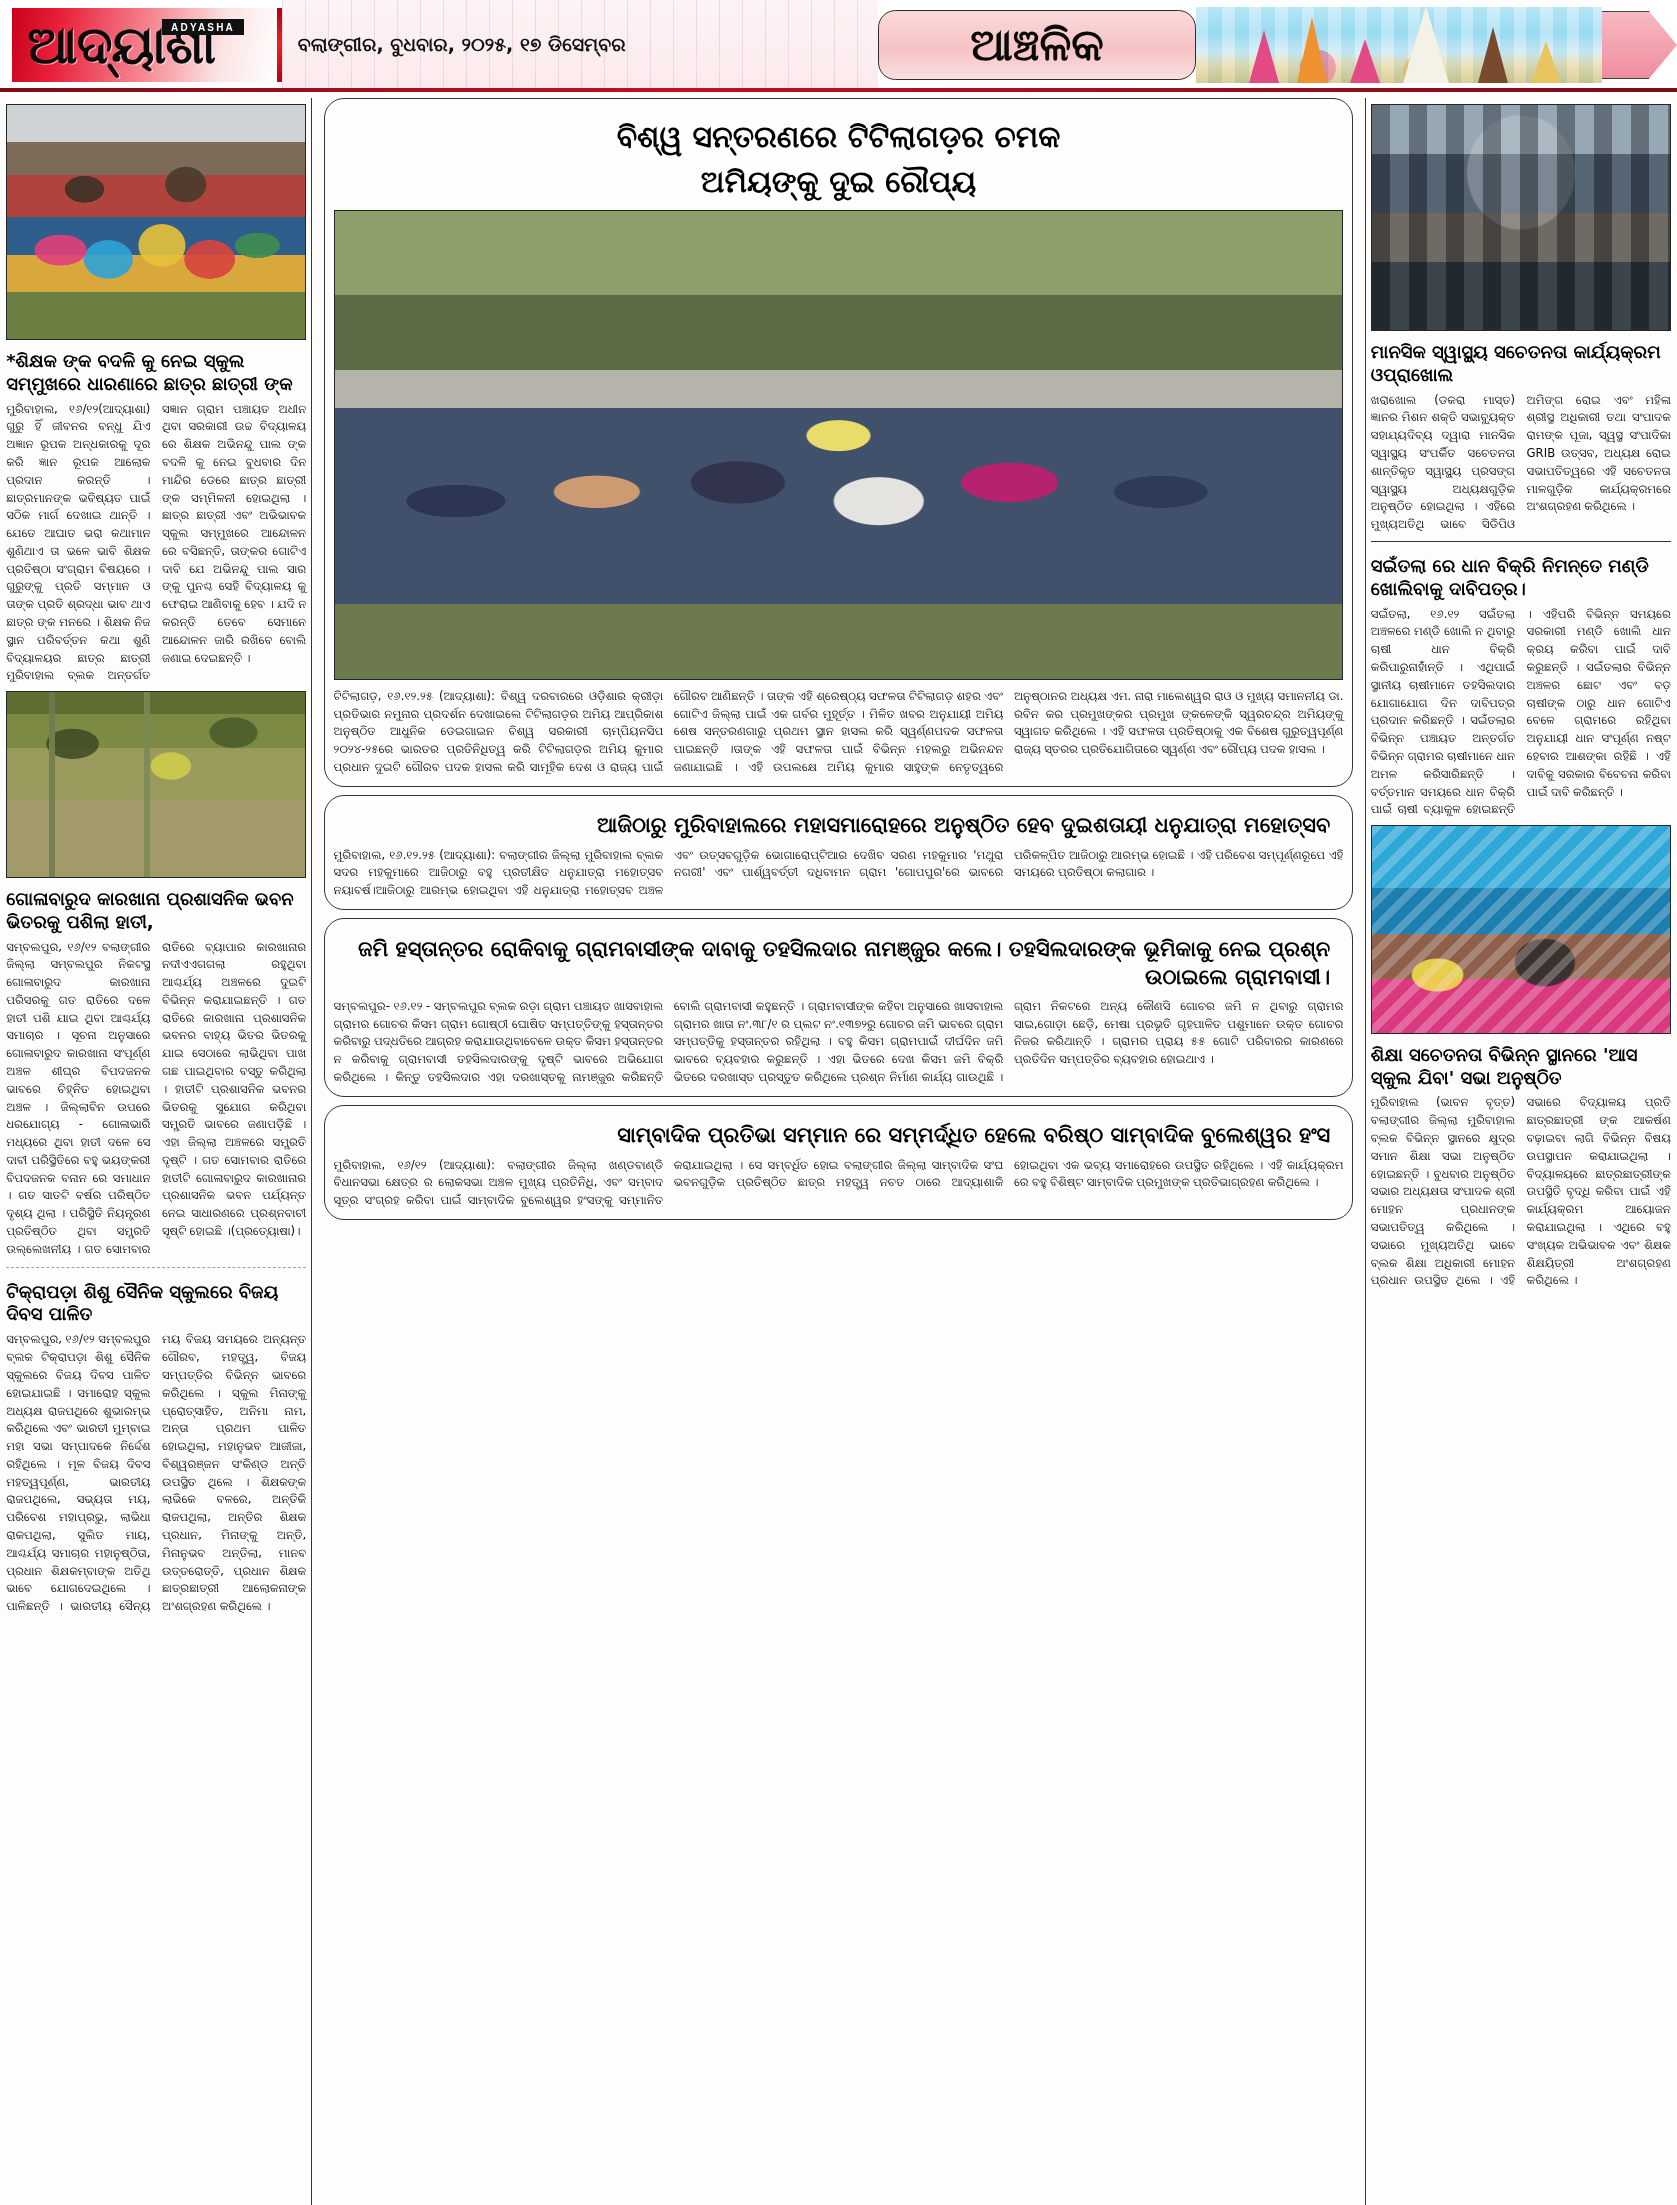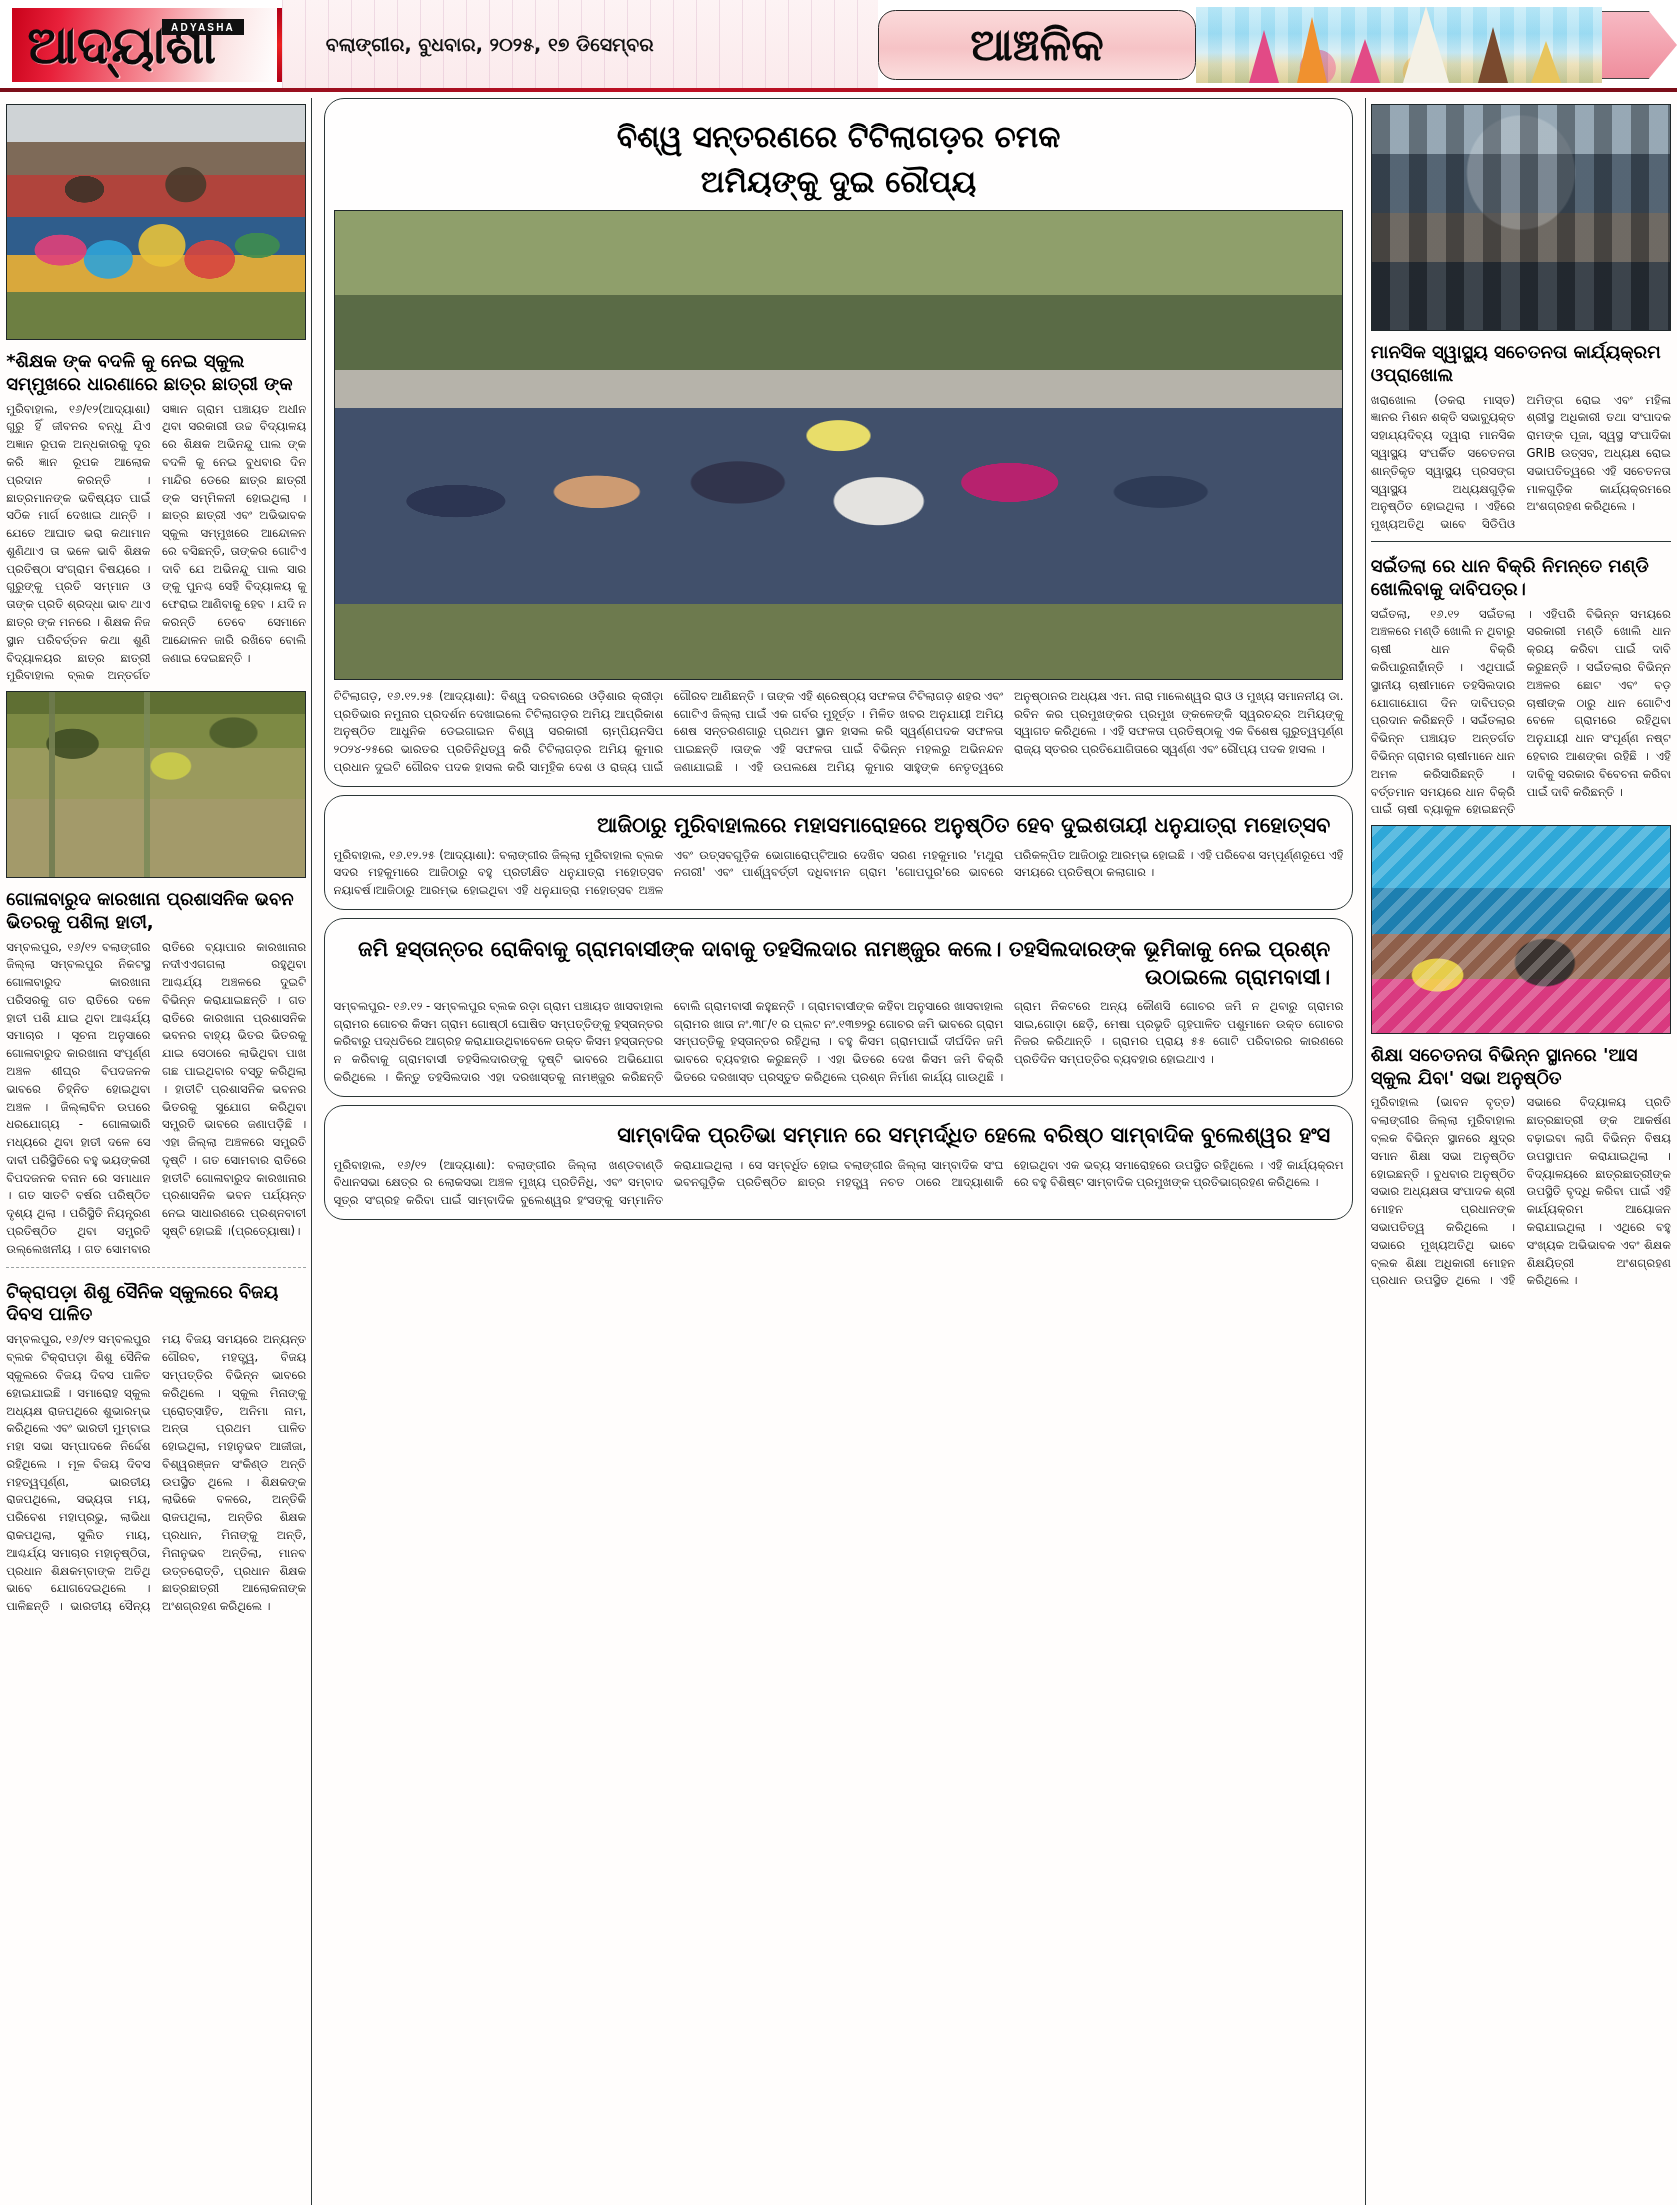--- a/index.html
+++ b/index.html
@@ -59,21 +59,21 @@
   .logo-rule {
     width: 4.4px;
     margin: 8px 0 6.2px 0;
     background: linear-gradient(180deg,#b00018,#e22,#b00018);
   }
   .dateline-wrap {
     flex: 1;
     display: flex;
     align-items: center;
     justify-content: flex-start;
-    padding-left: 44px;
+    padding-left: 16px;
     background:
       repeating-linear-gradient(90deg, rgba(190,130,170,.22) 0 1.3px, transparent 1.3px 23px),
       linear-gradient(180deg,#fdf3f4,#fbeaec);
   }
   .dateline {
     font-family: "DejaVu Sans", sans-serif;
     font-size: 19px;
     font-weight: bold;
     color: #111;
     white-space: nowrap;

